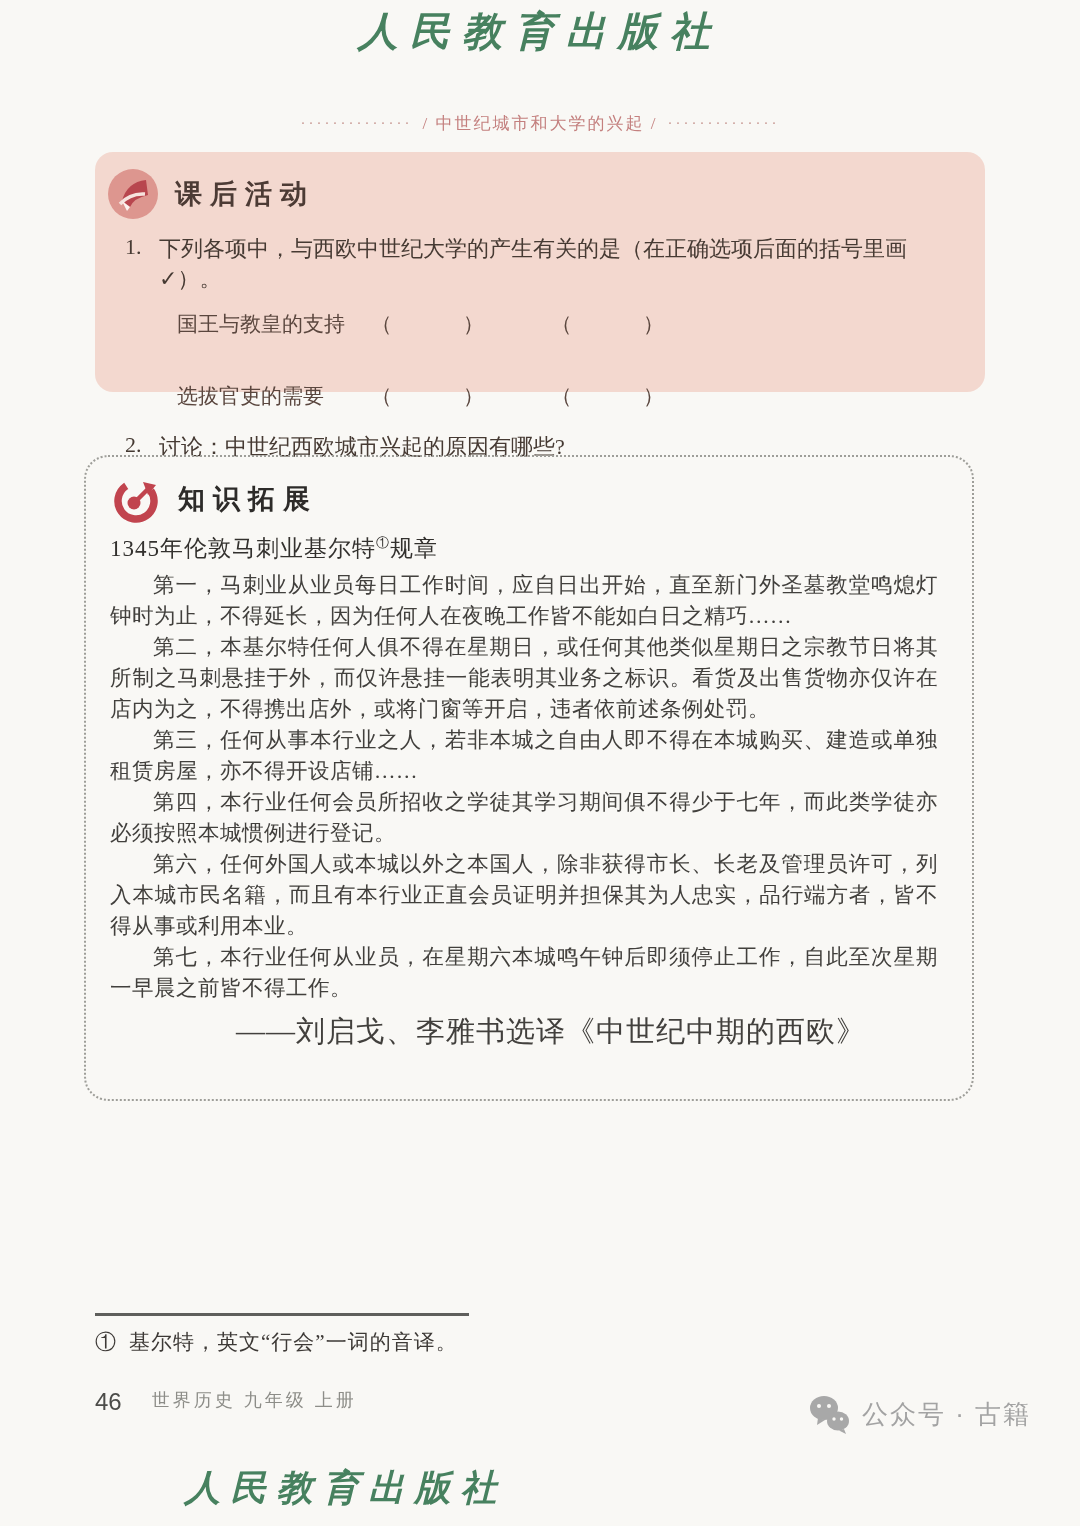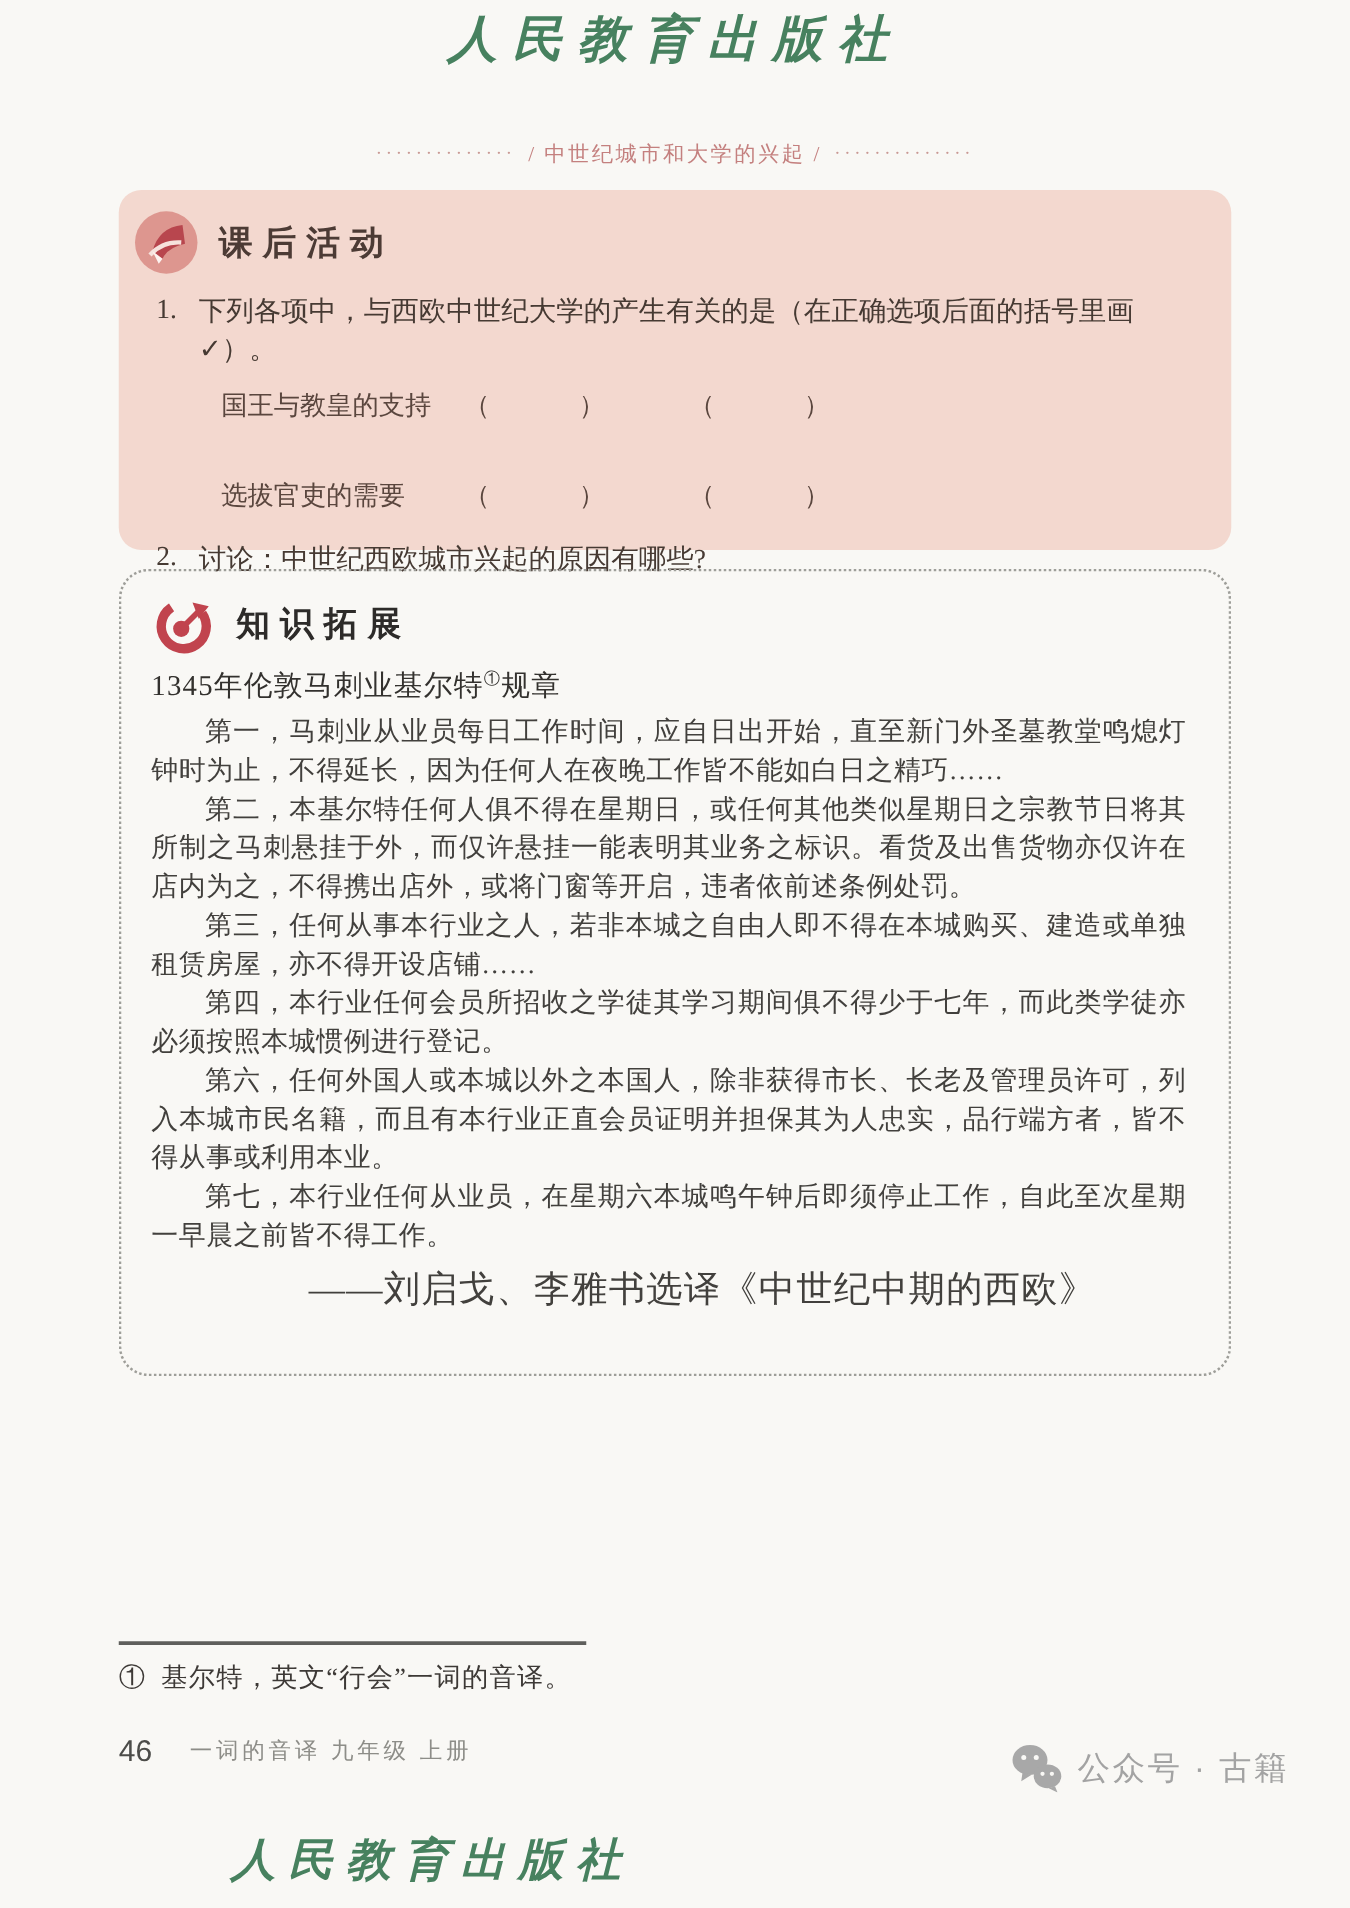--- a/index.html
+++ b/index.html
@@ -25,21 +25,21 @@
   
   .chapter-line{
     position:absolute;top:112px;left:0;width:100%;
     text-align:center;color:#c9898a;font-size:17px;
     display:flex;align-items:center;justify-content:center;gap:10px;
   }
   .chapter-line .dots{letter-spacing:3px;font-size:15px;color:#c99a95;}
   .chapter-line .chapter-title{font-size:17px;letter-spacing:2px;color:#c4807f;}
   
   .activities-box{
-    position:absolute;top:152px;left:95px;width:890px;height:288px;
+    position:absolute;top:152px;left:95px;width:890px;height:240px;
     box-sizing:border-box;background:#f3d8cf;border-radius:18px;
     padding:16px 30px 0 12px;
   }
   .box-header{display:flex;align-items:center;}
   .box-header .icon-wrap{width:52px;height:52px;flex:none;margin-right:16px;}
   .activities-box .box-header{margin-left:0;}
   .heading-activities{
     font-family:"Liberation Sans","DejaVu Sans",sans-serif;
     font-weight:bold;font-size:27px;letter-spacing:8px;color:#4c3b35;
   }
@@ -52,21 +52,21 @@
     display:grid;grid-template-columns:330px 330px;row-gap:18px;
     font-size:21px;color:#5a463e;gap:44px;
   }
   .option{display:flex;}
   .option .label{flex:none;}
   .option.c1 .label{width:194px;}
   .option.c2 .label{width:240px;}
   .option .blank{letter-spacing:2px;}
   
   .knowledge-box{
-    position:absolute;top:455px;left:95px;width:890px;height:646px;
+    position:absolute;top:455px;left:84px;width:890px;height:646px;
     box-sizing:border-box;border:2px dotted #9e9e99;border-radius:24px;
     padding:16px 34px 0 24px;background:transparent;
   }
   .heading-knowledge{
     font-family:"Liberation Sans","DejaVu Sans",sans-serif;
     font-weight:bold;font-size:27px;letter-spacing:8px;color:#2d2b29;
   }
   .doc-title{
     text-align:left;font-size:23px;color:#33312e;
     margin-top:8px;letter-spacing:1px;
@@ -187,21 +187,21 @@
 </div>
 
 <div class="footnote-rule"></div>
 <div class="footnote">
   <span class="marker">①</span>
   <span>基尔特，英文“行会”一词的音译。</span>
 </div>
 
 <div class="page-footer">
   <span class="page-number">46</span>
-  <span class="book-title">一词的音译 九年级 上册</span>
+  <span class="book-title">世界历史 九年级 上册</span>
 </div>
 
 <div class="bottom-logo">人民教育出版社</div>
 
 <div class="watermark">
   <span class="wm-icon">
     <svg viewBox="0 0 42 40" width="42" height="40">
       <ellipse cx="16" cy="14" rx="14" ry="12" fill="#a8a8a8"></ellipse>
       <path d="M10 24 L9 31 L17 26 Z" fill="#a8a8a8"></path>
       <circle cx="11" cy="12" r="2" fill="#f9f8f5"></circle>

